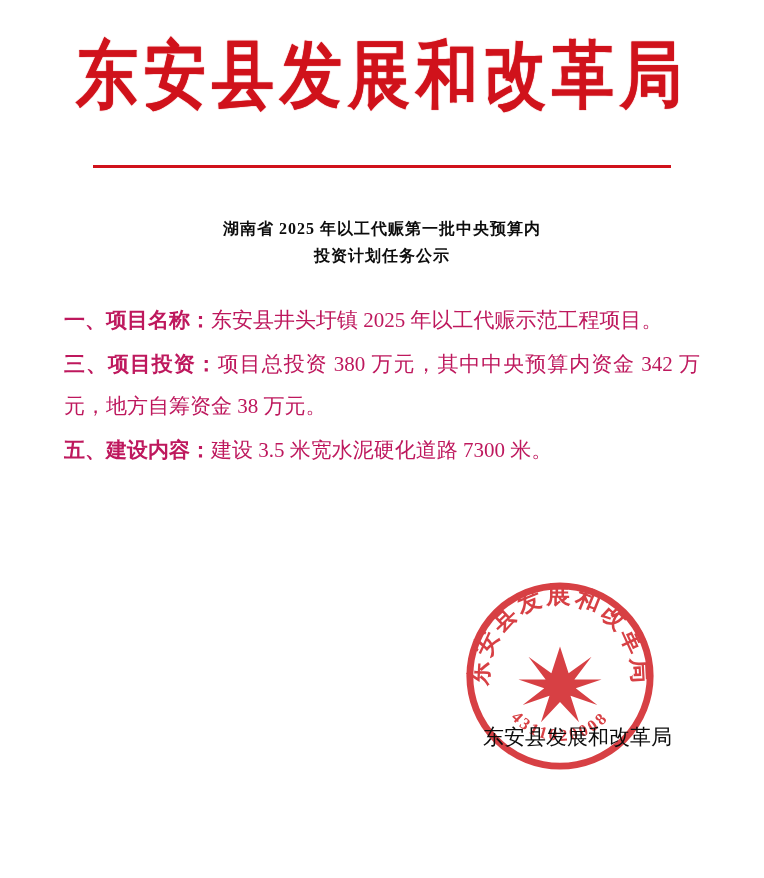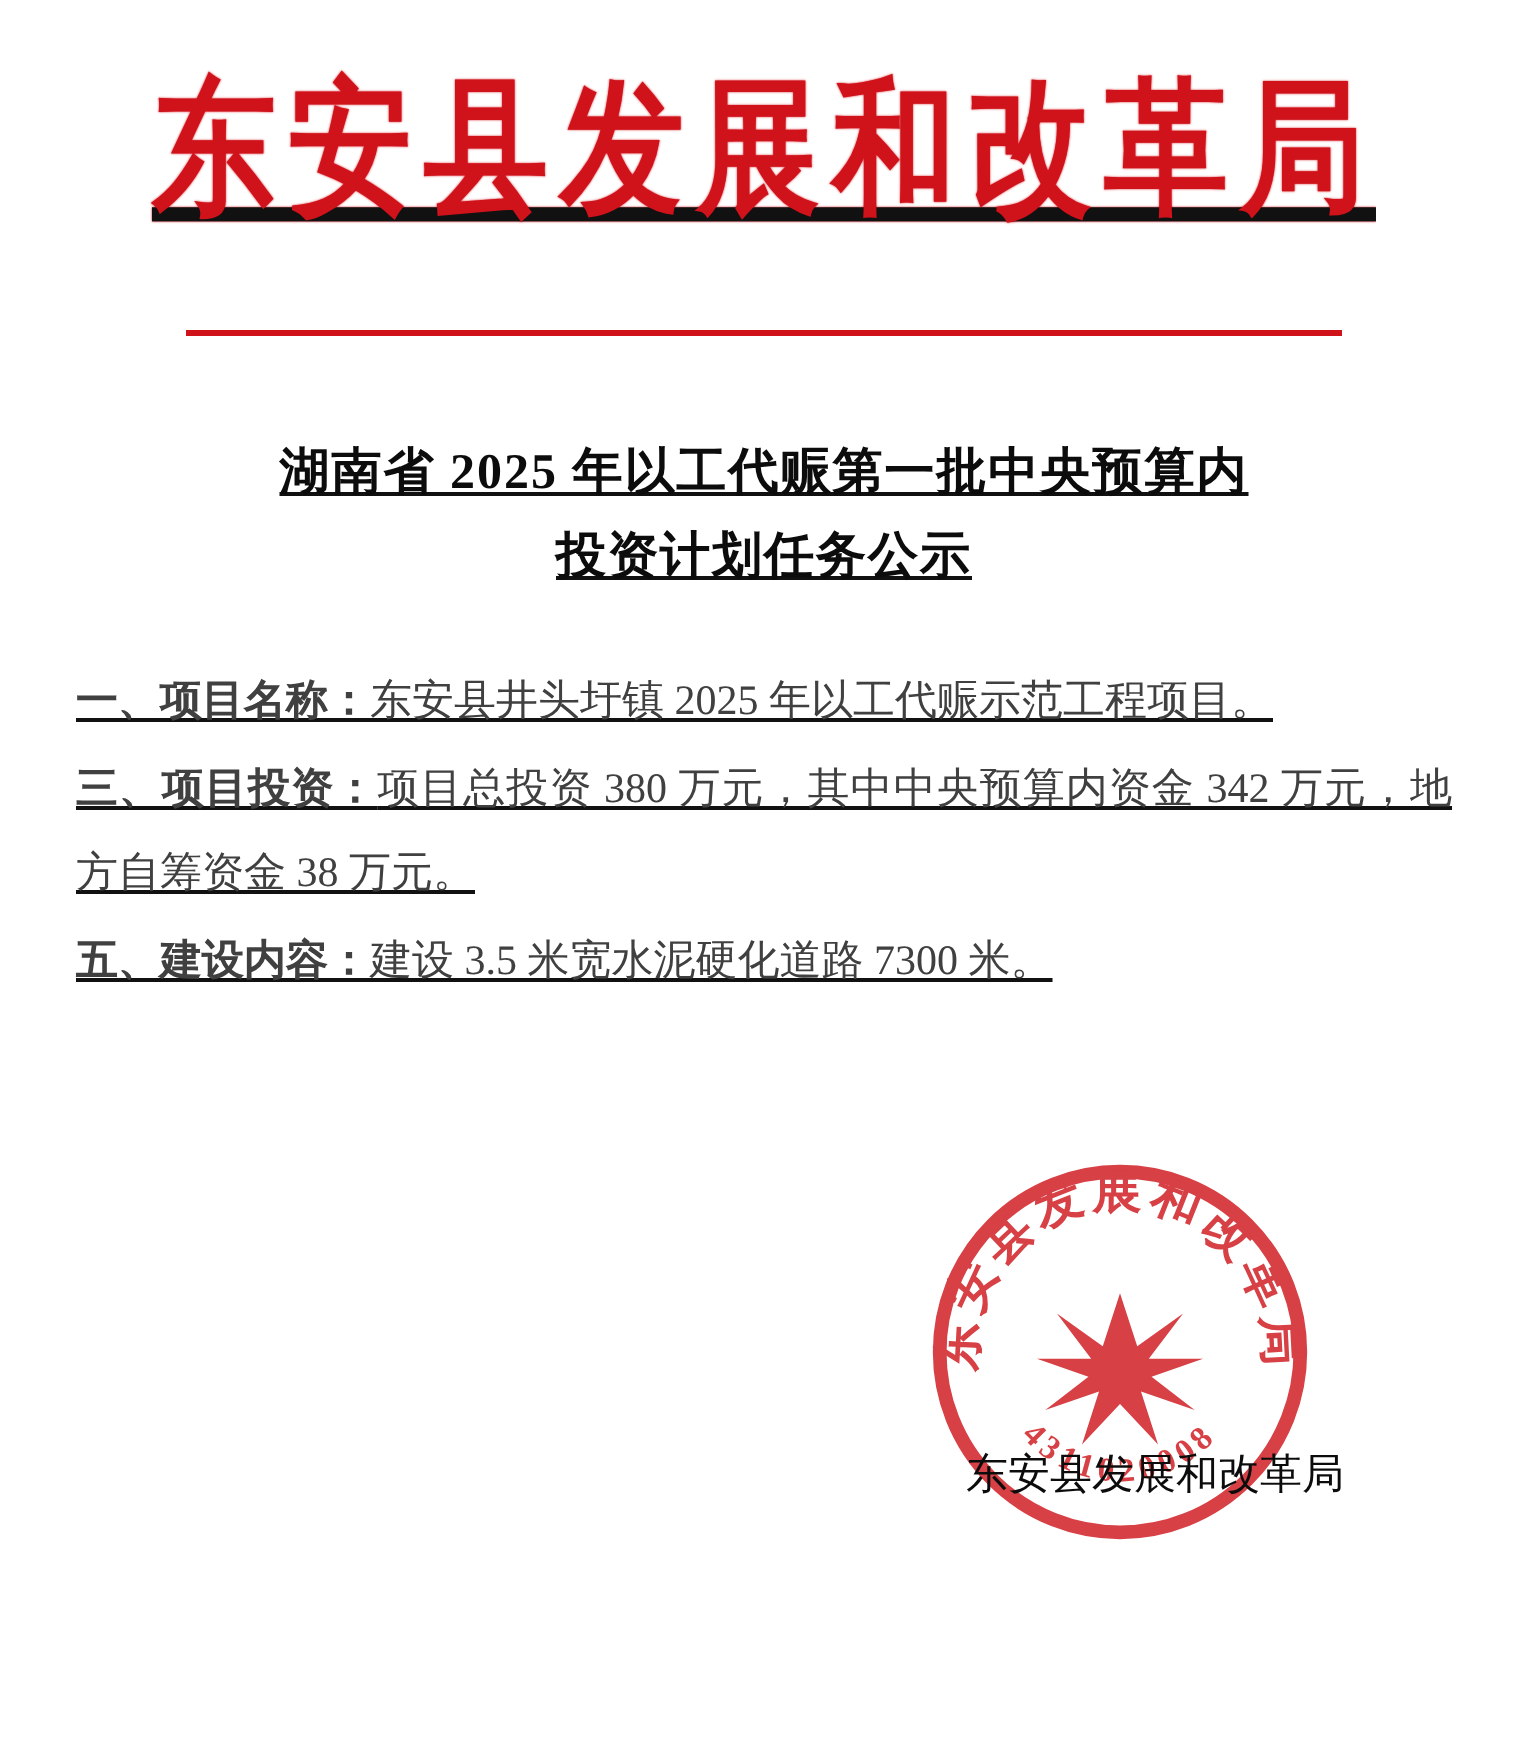--- a/index.html
+++ b/index.html
@@ -14,22 +14,21 @@
     color: #111111;
     position: relative;
     overflow: hidden;
   }
 
   .page {
     width: 764px;
     height: 820px;
     position: relative;
     box-sizing: border-box;
-    padding: 0 32px;
-    text-decoration: underline;
+    padding: 0 58px;
   }
 
   
   .letterhead {
     padding-top: 34px;
     text-align: center;
   }
   .letterhead-title {
     color: #d0121b;
     font-family: "Liberation Serif", "DejaVu Serif", serif;
@@ -48,42 +47,42 @@
     width: 578px;
     height: 3px;
     background: #d0121b;
   }
 
   
   .doc-title {
     margin-top: 48px;
     text-align: center;
     font-weight: bold;
-    font-size: 25px;
+    font-size: 16px;
     line-height: 1.65;
     letter-spacing: 1px;
     color: #0c0c0c;
   }
   .doc-title .line {
     display: block;
   }
 
   
   .body-block {
     margin-top: 30px;
     padding: 0 6px;
   }
   .para {
     font-size: 21px;
     line-height: 2.0;
     text-align: justify;
     text-justify: inter-ideograph;
     margin: 0 0 2px 0;
     text-indent: 0;
-    color: #404040;
+    color: #be185d;
   }
   .para .lead {
     font-weight: bold;
   }
 
   
   .signature {
     position: absolute;
     right: 92px;
     bottom: 62px;

